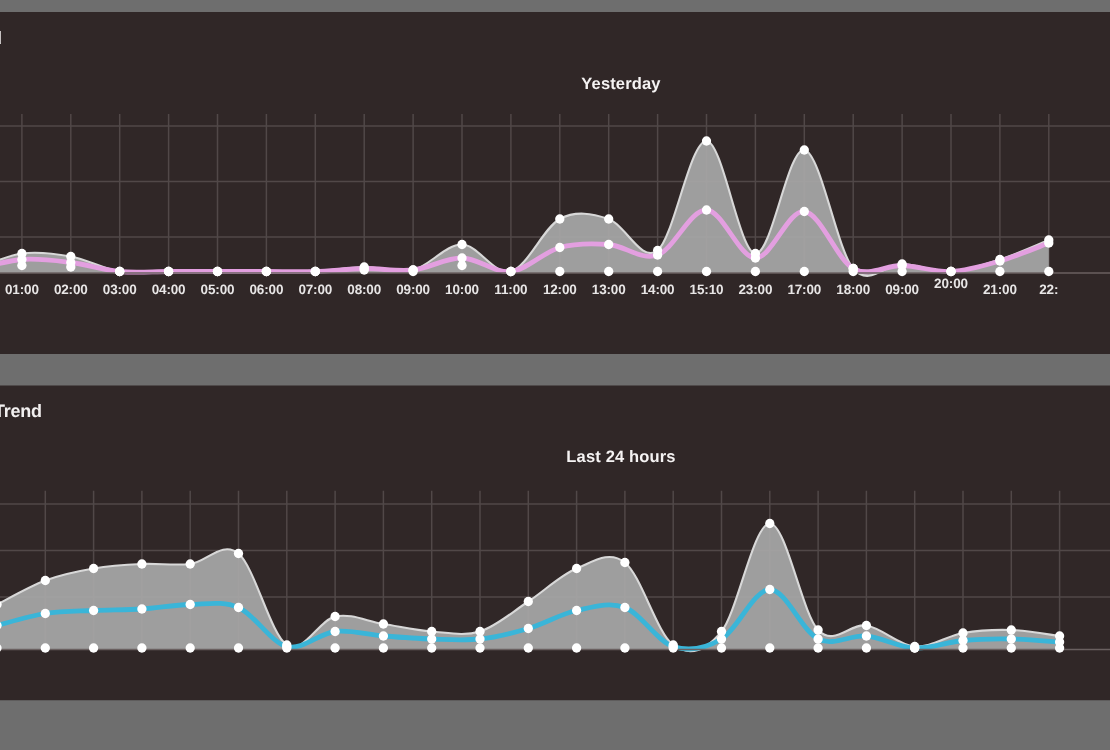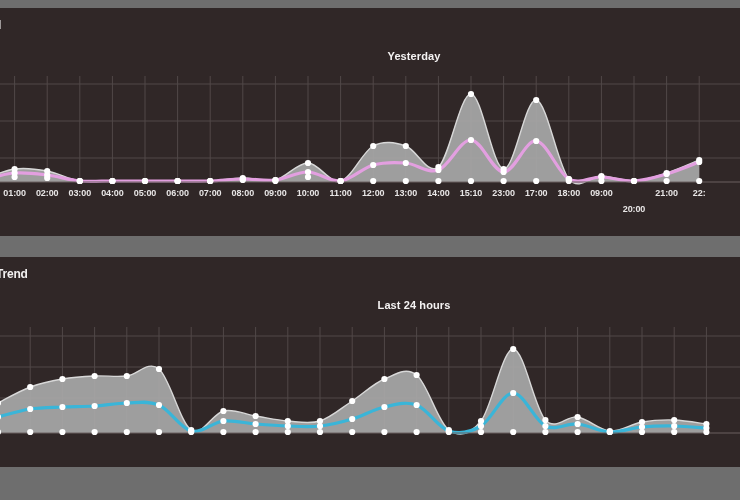--- a/index.html
+++ b/index.html
@@ -234,21 +234,21 @@
         <div class="tick-label" style="left: 308px; top: 4px;">10:00</div>
         <div class="tick-label" style="left: 340.6px; top: 4px;">11:00</div>
         <div class="tick-label" style="left: 373.2px; top: 4px;">12:00</div>
         <div class="tick-label" style="left: 405.8px; top: 4px;">13:00</div>
         <div class="tick-label" style="left: 438.4px; top: 4px;">14:00</div>
         <div class="tick-label" style="left: 471px; top: 4px;">15:10</div>
         <div class="tick-label" style="left: 503.6px; top: 4px;">23:00</div>
         <div class="tick-label" style="left: 536.2px; top: 4px;">17:00</div>
         <div class="tick-label" style="left: 568.8px; top: 4px;">18:00</div>
         <div class="tick-label" style="left: 601.4px; top: 4px;">09:00</div>
-        <div class="tick-label" style="left: 634px; top: 20px;">20:00</div>
+        <div class="tick-label" style="left: 634px; top: 0;">20:00</div>
         <div class="tick-label" style="left: 666.6px; top: 4px;">21:00</div>
         <div class="tick-label" style="left: 699.2px; top: 4px;">22:</div>
       </div>
   </div>
 
   <div class="divider" id="divider-mid"></div>
 
   <div class="panel" id="panel-bottom">
     <div class="panel-title">me Trend</div>
 

